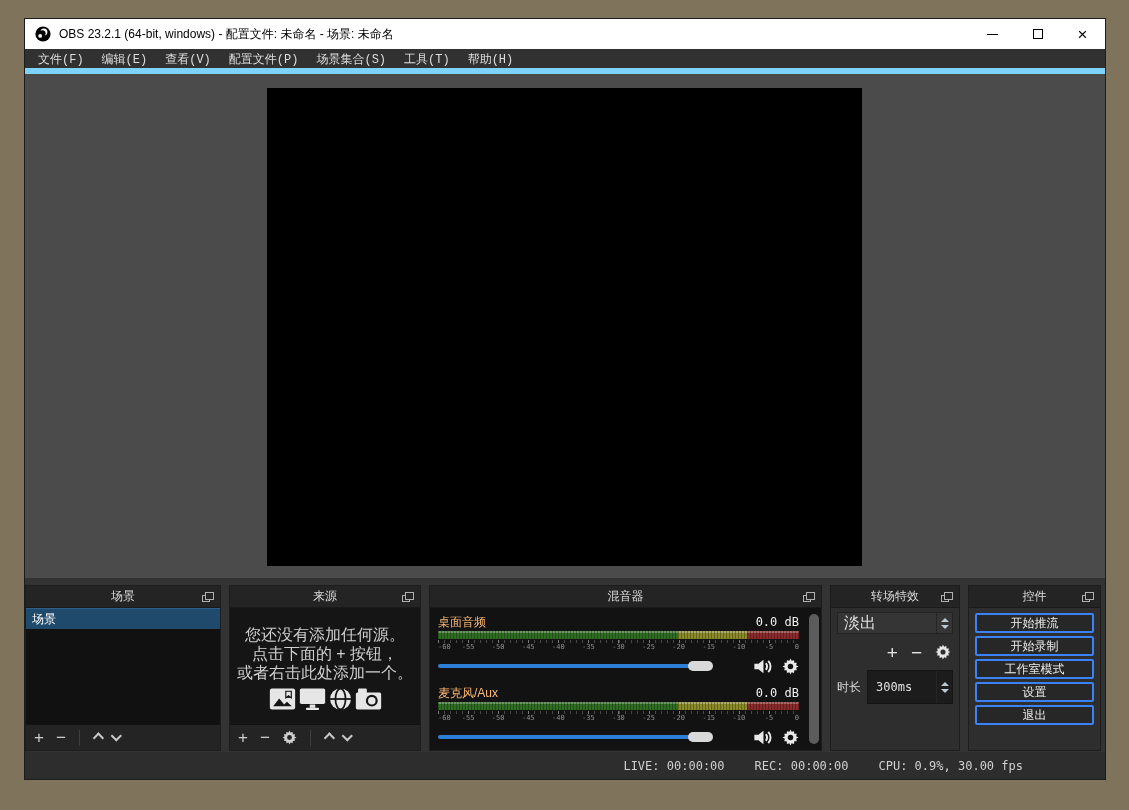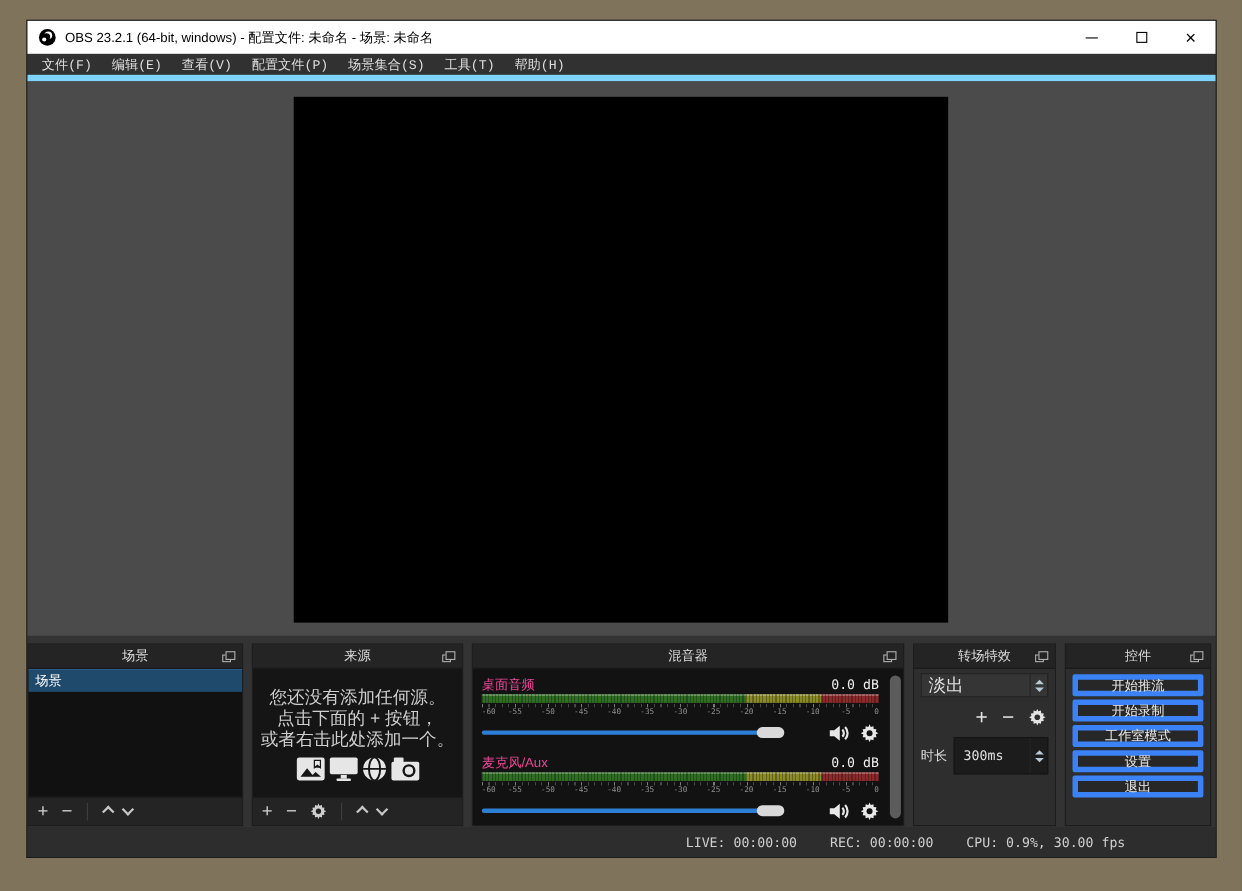--- a/index.html
+++ b/index.html
@@ -59,21 +59,21 @@
   .src-empty { flex:1 1 auto; background:#151515; display:flex; flex-direction:column; align-items:center; justify-content:center; padding-top:2px; }
   .src-line { color:#cfcfcf; font-size:16px; line-height:19px; white-space:nowrap; }
   .src-icons { display:flex; gap:3px; margin-top:6px; align-items:center; }
   .src-icons svg { display:block; }
 
   
   .mixer-body { flex:1 1 auto; background:#121212; position:relative; padding:6px 8px 0 8px; }
   .mixer-inner { width:calc(100% - 14px); }
   .channel + .channel { margin-top:9px; }
   .ch-head { display:flex; justify-content:space-between; align-items:baseline; height:16px; }
-  .ch-name { color:#ec4899; font-size:12px; }
+  .ch-name { color:#fdba74; font-size:12px; }
   .ch-db { color:#f0f0f0; font-size:12px; }
   .meter-band { height:8px; position:relative; margin-top:1px;
     background:linear-gradient(to bottom, rgba(255,255,255,.28) 0 2px, rgba(255,255,255,0) 2px),
                linear-gradient(to right, #2f6e22 0 66.5%, #8a8a28 66.5% 85.5%, #8a2a2a 85.5% 100%); }
   .meter-band::after { content:""; position:absolute; inset:0;
     background:repeating-linear-gradient(to right, rgba(0,0,0,.28) 0 1px, transparent 1px 3px); }
   .tickmarks { height:3px; margin-top:1px;
     background-image:repeating-linear-gradient(to right,#7a7a7a 0 1px,transparent 1px 8.3333%),
                      repeating-linear-gradient(to right,#474747 0 1px,transparent 1px 1.6667%); }
   .ticks { position:relative; height:9px; }
@@ -99,21 +99,21 @@
   .arr-dn { width:0; height:0; border-left:4px solid transparent; border-right:4px solid transparent; border-top:4px solid #b8cad6; }
   .trans-tools { display:flex; justify-content:flex-end; align-items:center; gap:13px; margin-top:9px; padding-right:2px; height:18px; }
   .trans-tools .tb-btn { font-size:19px; color:#e4e4e4; }
   .dur-row { display:flex; align-items:center; margin-top:9px; gap:6px; }
   .dur-label { color:#d8d8d8; font-size:12px; flex:0 0 auto; }
   .spinbox { flex:1 1 auto; height:34px; background:#1c1c1c; border:1px solid #141414; display:flex; align-items:center; }
   .spinbox .val { flex:1; color:#e0e0e0; font-size:12px; padding-left:8px; }
 
   
   .ctl-body { background:#2e2e2e; padding:5px 6px; flex:1 1 auto; display:flex; flex-direction:column; gap:3px; }
-  .ctl-btn { height:20px; background:#272727; border:5px solid #3b82f6; border-radius:2px;
+  .ctl-btn { height:20px; background:#272727; border:2px solid #3b82f6; border-radius:2px;
     color:#ececec; font-size:12px; display:flex; align-items:center; justify-content:center; font-family:inherit; }
 
   
   .statusbar { flex:0 0 27px; background:#2d2d2d; display:flex; align-items:center; justify-content:flex-end; padding-right:82px; gap:30px; }
   .status-item { color:#d0d0d0; font-size:12px; }
 </style>
 </head>
 <body>
 
 <div id="stage">

